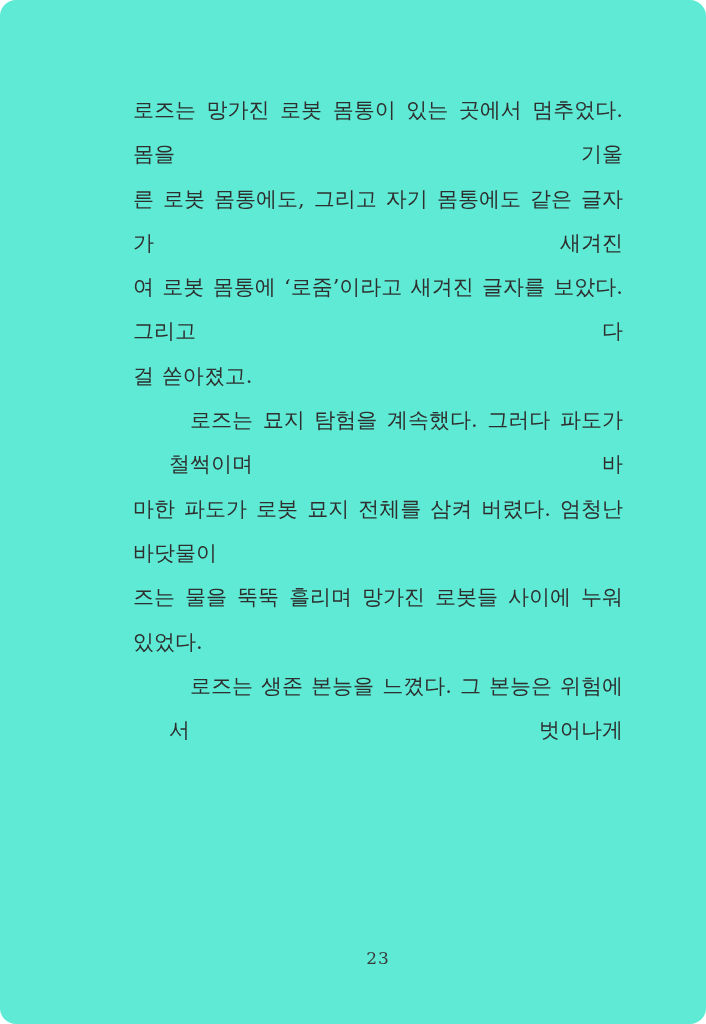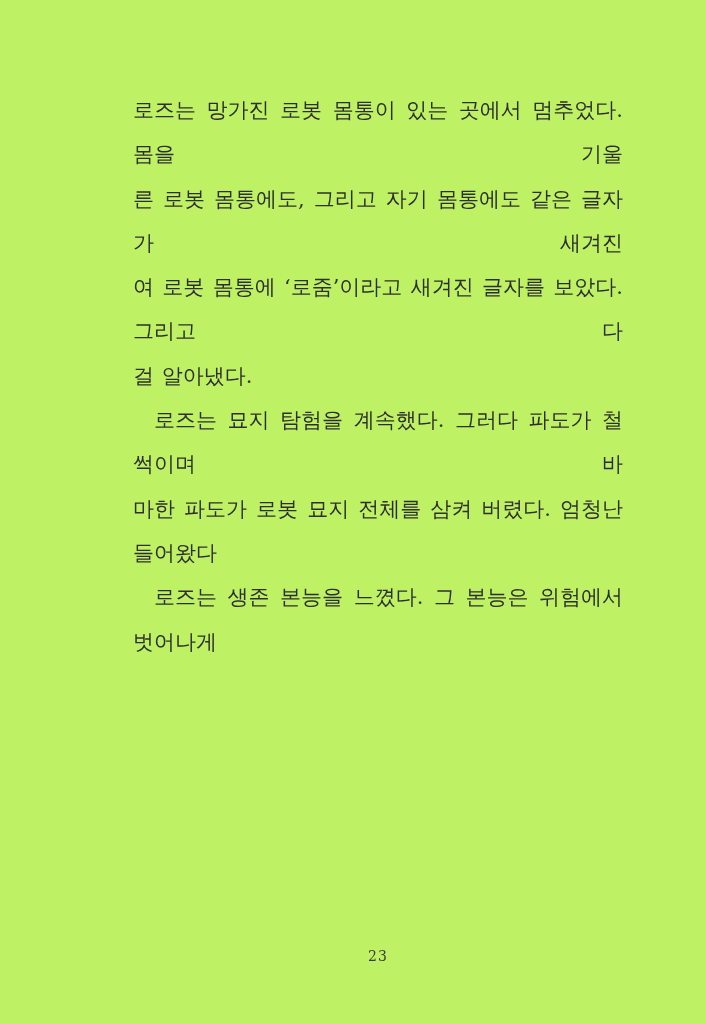--- a/index.html
+++ b/index.html
@@ -10,21 +10,22 @@
     width: 706px;
     height: 1024px;
     position: relative;
     background: #fefefe;
     overflow: hidden;
     font-family: "DejaVu Serif", "Liberation Serif", serif;
   }
   .page {
     position: absolute;
     inset: 0;
-    background: #bef264;
+    background: #5eead4;
+    border-radius: 16px;
   }
   .text-block {
     position: absolute;
     left: 133px;
     top: 88px;
     width: 490px;
     color: #2e2e2e;
     font-size: 21px;
     line-height: 44.3px;
   }
@@ -36,45 +37,47 @@
     text-align: justify;
     text-align-last: justify;
     white-space: normal;
     word-spacing: 1px;
   }
   .line.para-end {
     text-align-last: left;
   }
   .line.indent {
     text-indent: 1.0em;
+    margin-left: 36px;
   }
   .folio {
     position: absolute;
     left: 133px;
     width: 490px;
     top: 948px;
     text-align: center;
     color: #3a3a3a;
-    font-size: 14px;
+    font-size: 17px;
     letter-spacing: 1px;
   }
 </style>
 </head>
 <body>
 
 <div class="page">
   <main class="text-block">
       <div class="paragraph">
         <div class="line">로즈는 망가진 로봇 몸통이 있는 곳에서 멈추었다. 몸을 기울</div>
         <div class="line">른 로봇 몸통에도, 그리고 자기 몸통에도 같은 글자가 새겨진</div>
         <div class="line">여 로봇 몸통에 ‘로줌’이라고 새겨진 글자를 보았다. 그리고 다</div>
-        <div class="line para-end">걸 알아냈다.</div>
+        <div class="line para-end">걸 쏟아졌고.</div>
       </div>
       <div class="paragraph">
         <div class="line indent">로즈는 묘지 탐험을 계속했다. 그러다 파도가 철썩이며 바</div>
-        <div class="line">마한 파도가 로봇 묘지 전체를 삼켜 버렸다. 엄청난 들어왔다</div>
+        <div class="line">마한 파도가 로봇 묘지 전체를 삼켜 버렸다. 엄청난 바닷물이</div>
+        <div class="line para-end">즈는 물을 뚝뚝 흘리며 망가진 로봇들 사이에 누워 있었다.</div>
       </div>
       <div class="paragraph">
         <div class="line indent">로즈는 생존 본능을 느꼈다. 그 본능은 위험에서 벗어나게</div>
       </div>
     </main>
   <div class="folio">23</div>
 </div>
 
 </body></html>

